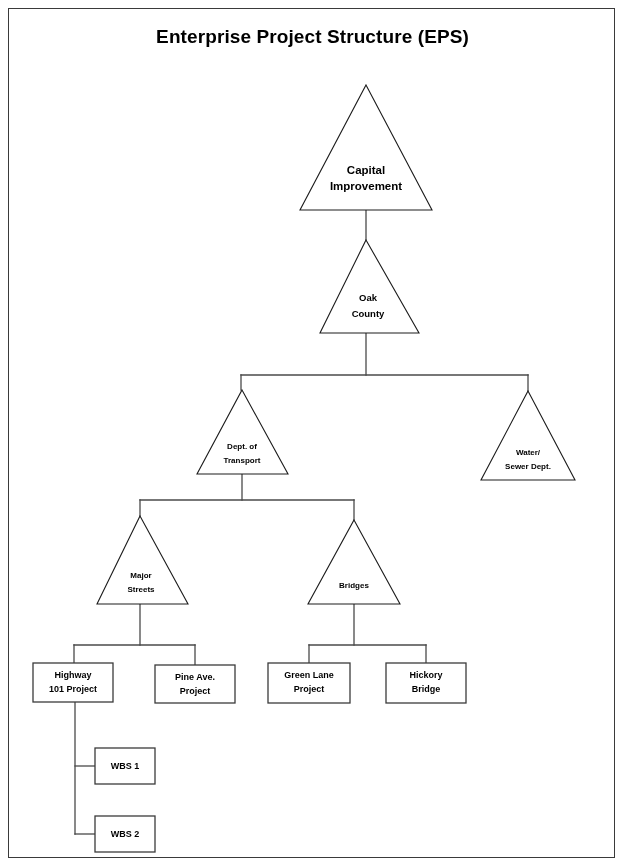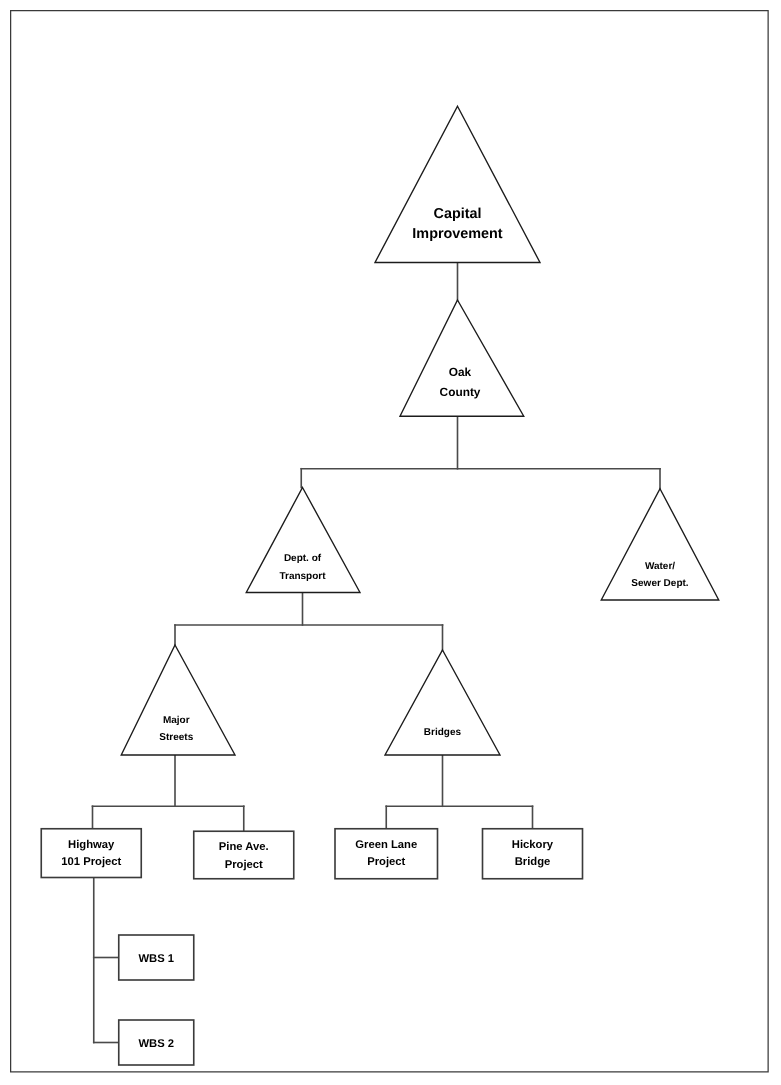--- a/index.html
+++ b/index.html
@@ -79,20 +79,21 @@
   .label-sm { font-size: 8px; }
   .label-box { font-size: 9px; }
 </style>
 </head>
 <body>
 
 <div id="page-root">
 
   <div class="page-frame"></div>
 
+  <div class="diagram-title">Enterprise Project Structure (EPS)</div>
 
   <svg class="diagram-canvas" viewBox="0 0 625 868">
 
     <g>
 
       <line class="connector" x1="366" y1="210" x2="366" y2="240"></line>
 
       <line class="connector" x1="366" y1="333" x2="366" y2="375"></line>
       <line class="connector" x1="241" y1="375" x2="528" y2="375"></line>
       <line class="connector" x1="241" y1="375" x2="241" y2="390"></line>

